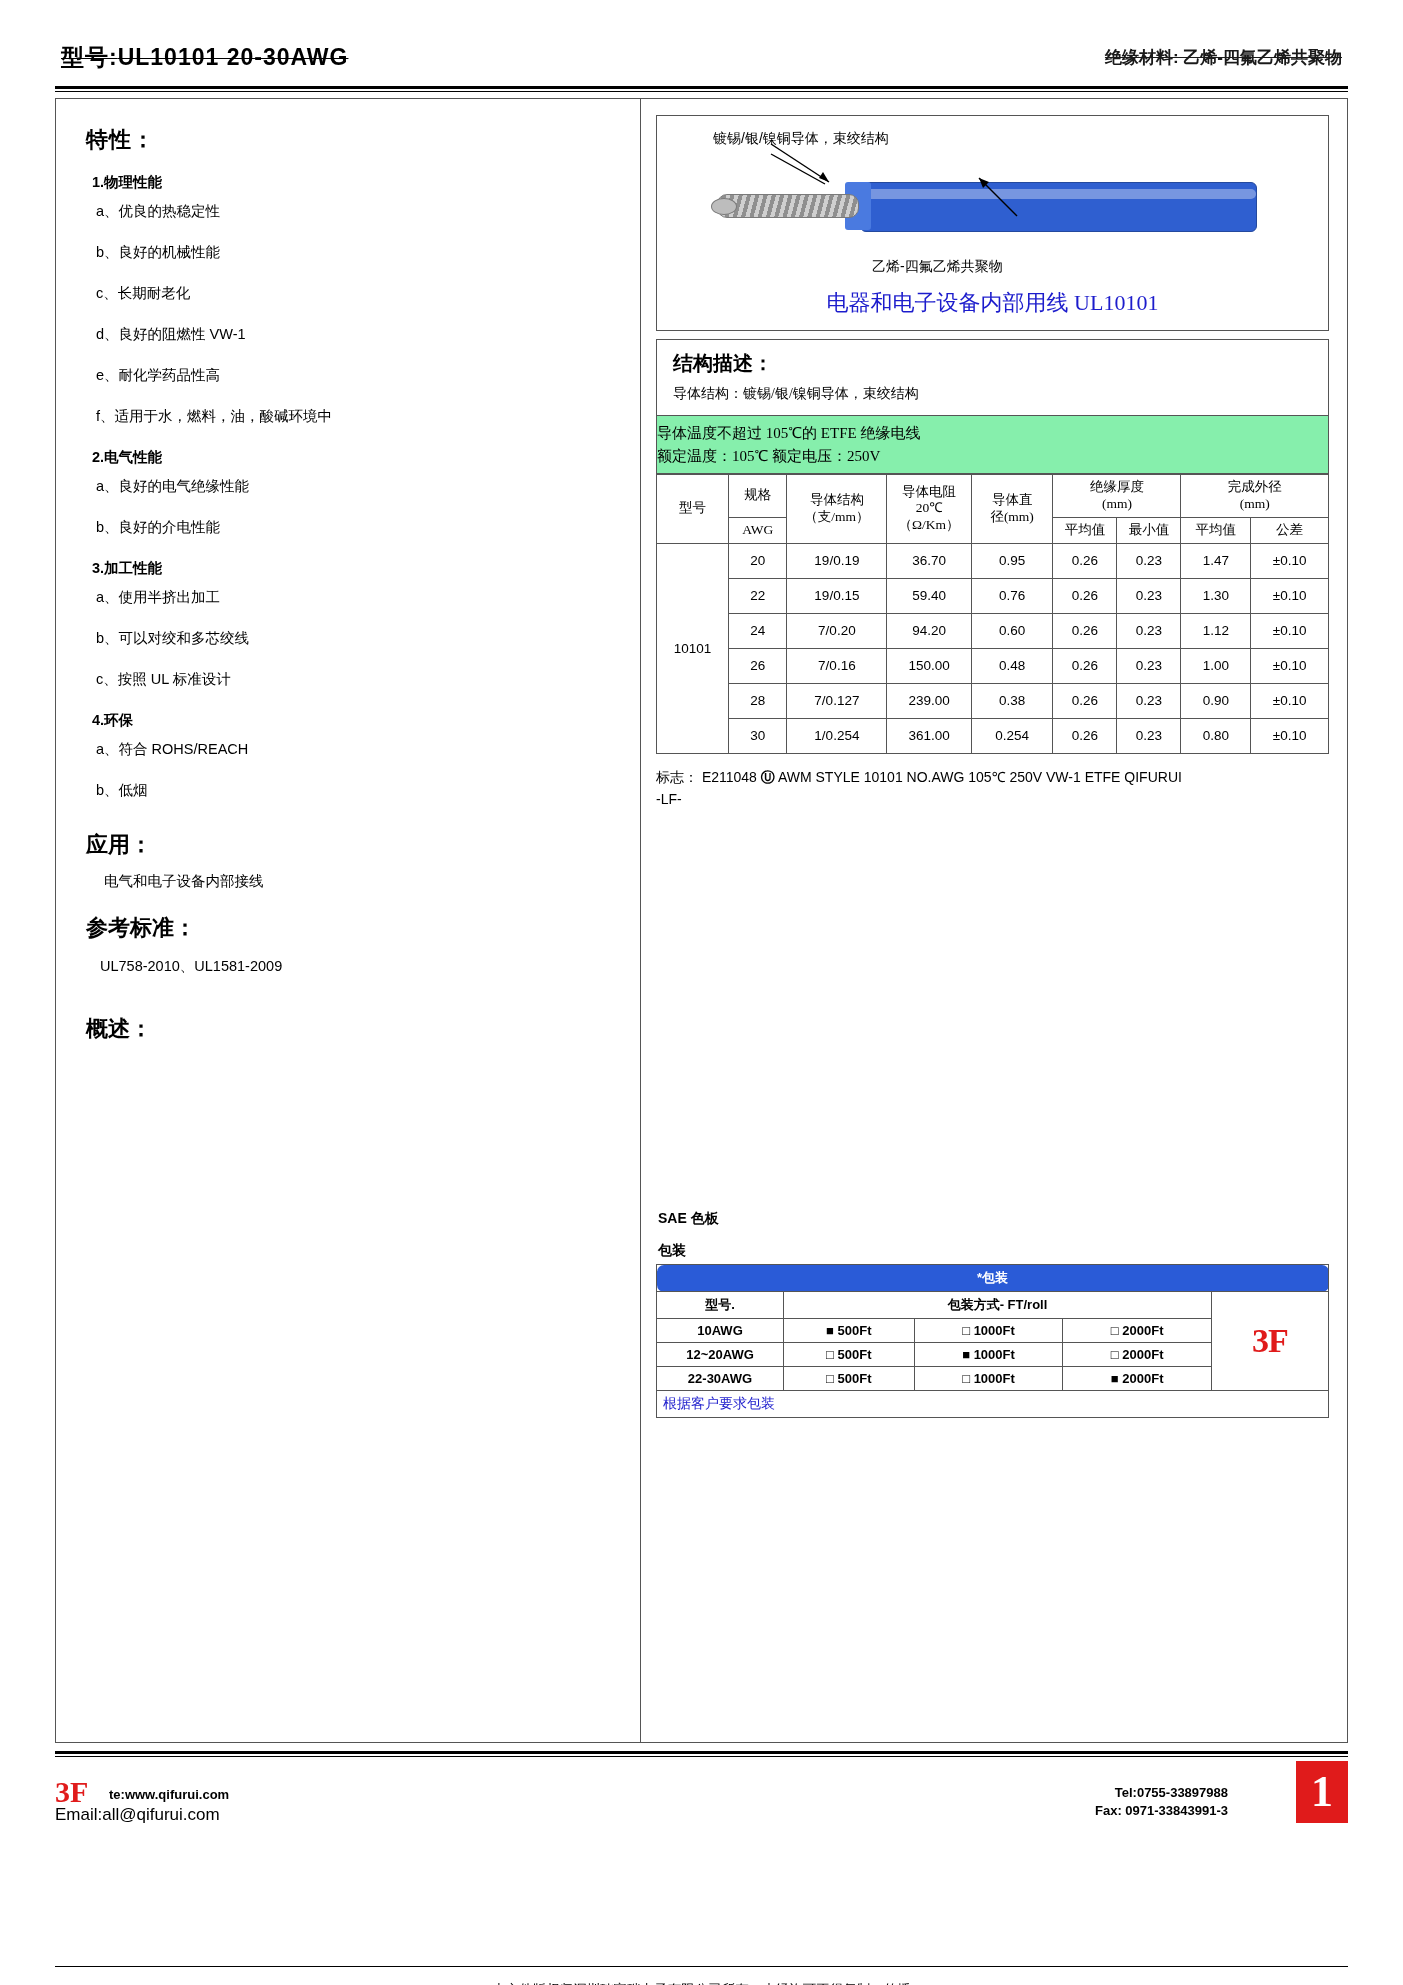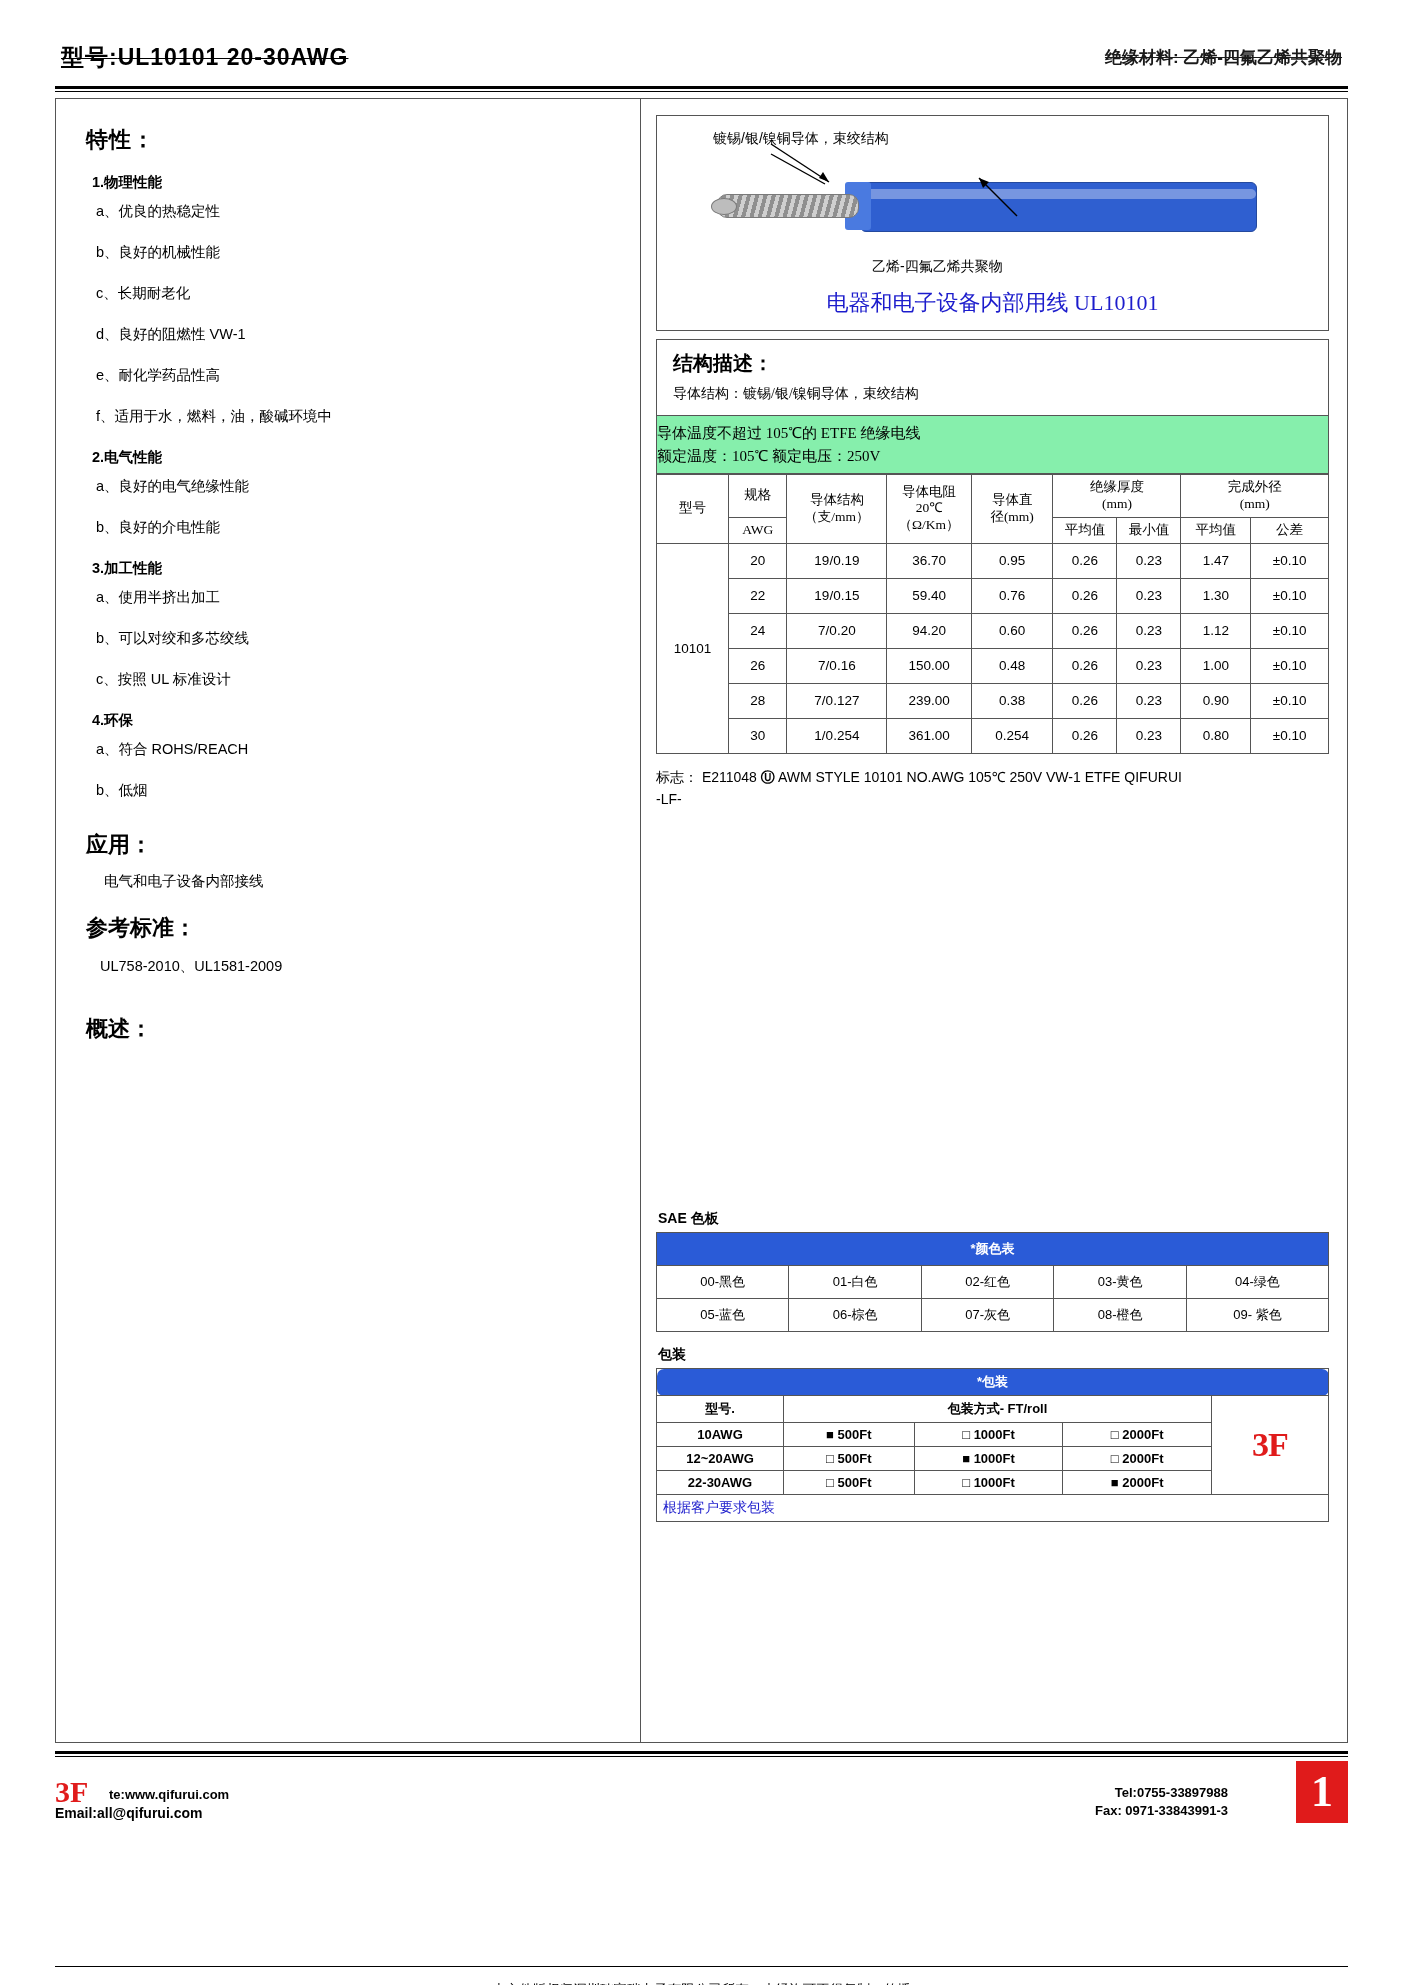--- a/index.html
+++ b/index.html
@@ -71,21 +71,21 @@
   table.pk td.lbl{font-weight:bold;}
   table.pk td.note{text-align:left;padding-left:6px;color:#1c1ccc;font-family:"Liberation Serif",serif;font-size:14px;}
   .logo3f{color:#e01b1b;font-weight:bold;font-size:34px;font-family:"Liberation Serif",serif;letter-spacing:-1px;}
 
   
   .footrule{border-bottom:3px solid #000;margin-top:8px;}
   .footrule2{border-bottom:1px solid #000;margin-top:2px;}
   .foot{position:relative;height:90px;margin-top:12px;}
   .foot-logo{position:absolute;left:0;top:6px;color:#e01b1b;font-weight:bold;font-size:30px;font-family:"Liberation Serif",serif;}
   .foot-web{position:absolute;left:54px;top:18px;font-size:13px;font-weight:bold;}
-  .foot-mail{position:absolute;left:0;top:36px;font-size:14px;font-weight:bold;}
+  .foot-mail{position:absolute;left:0;top:36px;font-size:17px;font-weight:normal;}
   .foot-tel{position:absolute;right:120px;top:16px;font-size:13px;font-weight:bold;text-align:right;}
   .foot-fax{position:absolute;right:120px;top:34px;font-size:13px;font-weight:bold;text-align:right;}
   .pagebox{position:absolute;right:0;top:-8px;width:52px;height:62px;background:#e01b1b;color:#fff;font-size:44px;font-weight:bold;text-align:center;line-height:62px;font-family:"Liberation Serif",serif;}
   .copy{position:absolute;left:0;right:0;bottom:26px;text-align:center;font-size:13.5px;}
   .copyrule{position:absolute;left:55px;right:55px;bottom:58px;border-bottom:1px solid #000;}
 </style>
 </head>
 <body>
 
 <div class="page">
@@ -270,41 +270,20 @@
       <div class="mark">
         <span>标志：</span>
         <span>E211048</span>
         <span class="ul" style="font-weight:bold;">Ⓤ</span>
         <span>AWM STYLE 10101 NO.AWG 105℃ 250V VW-1 ETFE QIFURUI</span>
         <div>-LF-</div>
       </div>
 
       <div style="margin-top:400px">
         <div class="sae-lbl">SAE 色板</div>
-        <table class="sae">
-          <tbody>
-              <tr class="hd">
-            <td colspan="5">*颜色表</td>
-          </tr>
-          <tr>
-            <td>00-黑色</td>
-            <td>01-白色</td>
-            <td>02-红色</td>
-            <td>03-黄色</td>
-            <td>04-绿色</td>
-          </tr>
-          <tr>
-            <td>05-蓝色</td>
-            <td>06-棕色</td>
-            <td>07-灰色</td>
-            <td>08-橙色</td>
-            <td>09- 紫色</td>
-          </tr>
-        </tbody>
-          </table>
       </div>
 
       <div>
         <div class="pk-lbl">包装</div>
         <table class="pk">
           <tbody>
               <tr class="hd">
             <td colspan="5">*包装</td>
           </tr>
           <tr>

